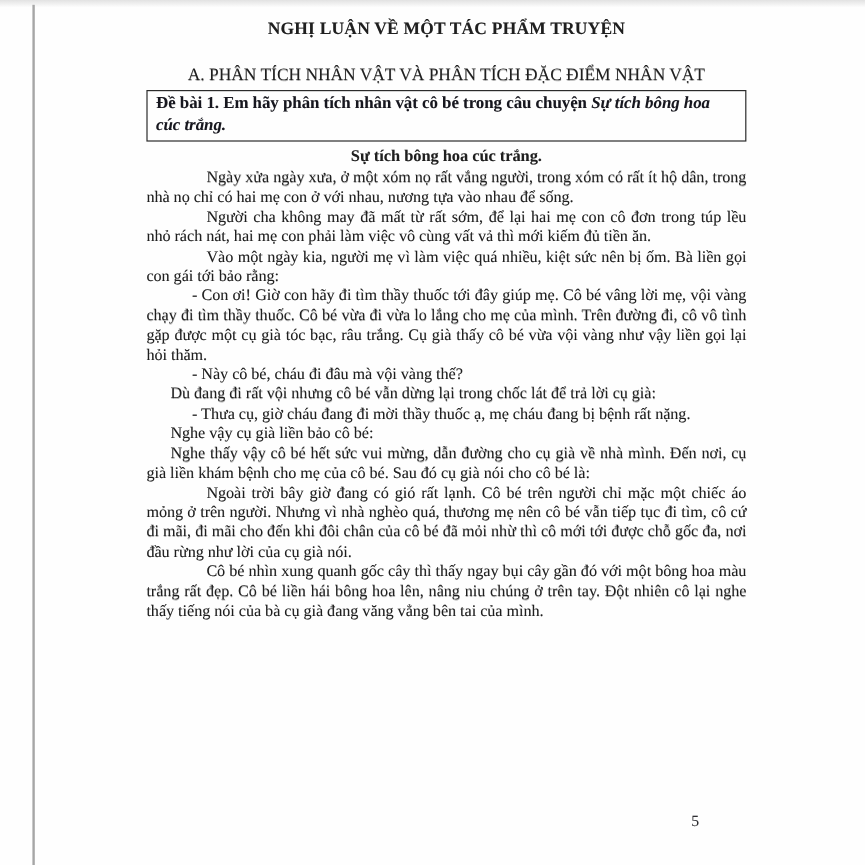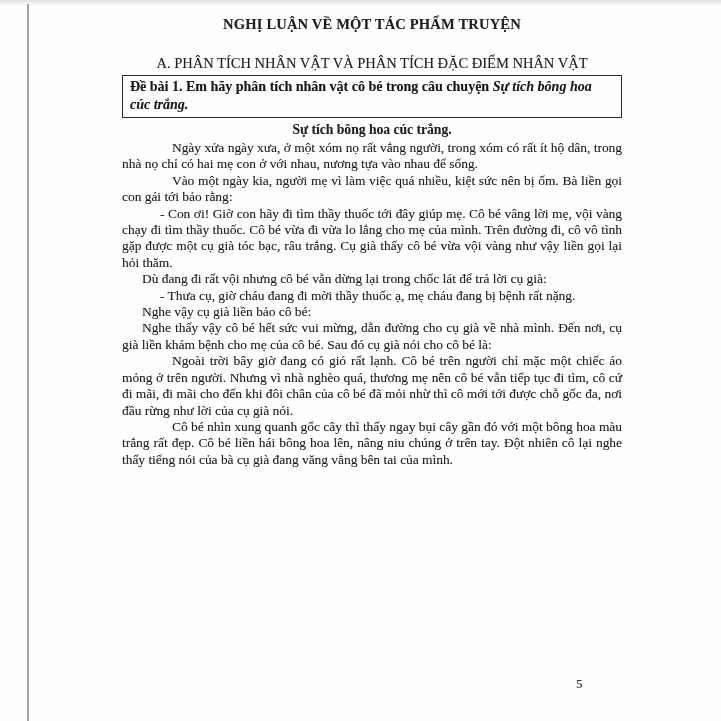--- a/index.html
+++ b/index.html
@@ -68,22 +68,24 @@
   <div class="content">
     <h1 class="doc-title">NGHỊ LUẬN VỀ MỘT TÁC PHẨM TRUYỆN</h1>
     <h2 class="section-heading">A. PHÂN TÍCH NHÂN VẬT VÀ PHÂN TÍCH ĐẶC ĐIỂM NHÂN VẬT</h2>
 
     <div class="assignment-box"><span>Đề bài 1. Em hãy phân tích nhân vật cô bé trong câu chuyện </span><span class="story-ref">Sự tích bông hoa cúc trắng.</span></div>
 
     <h3 class="story-title">Sự tích bông hoa cúc trắng.</h3>
 
     <div class="story-body" id="story-body">
         <p class="para ind-lg">Ngày xửa ngày xưa, ở một xóm nọ rất vắng người, trong xóm có rất ít hộ dân, trong nhà nọ chỉ có  hai mẹ con ở với nhau, nương tựa vào nhau để sống.</p>
+        <p class="para ind-lg">Người cha không may đã mất từ rất sớm, để lại hai mẹ con cô đơn trong túp lều nhỏ rách nát, hai mẹ con phải làm việc vô cùng vất vả thì mới kiếm đủ tiền ăn.</p>
         <p class="para ind-lg">Vào một ngày kia, người mẹ vì làm việc quá nhiều, kiệt sức nên bị ốm. Bà liền gọi con gái tới bảo rằng:</p>
         <p class="para ind-md">- Con ơi! Giờ con hãy đi tìm thầy thuốc tới đây giúp mẹ. Cô bé vâng lời mẹ, vội vàng chạy đi tìm thầy thuốc. Cô bé vừa đi vừa lo lắng cho mẹ của mình. Trên đường đi, cô vô tình gặp được một cụ già tóc bạc, râu trắng. Cụ già thấy cô bé vừa vội vàng như vậy liền gọi lại hỏi thăm.</p>
+        <p class="para ind-md">- Này cô bé, cháu đi đâu mà vội vàng thế?</p>
         <p class="para ind-sm">Dù đang đi rất vội nhưng cô bé vẫn dừng lại trong chốc lát để trả lời cụ già:</p>
         <p class="para ind-md">- Thưa cụ, giờ cháu đang đi mời thầy thuốc ạ, mẹ cháu đang bị bệnh rất nặng.</p>
         <p class="para ind-sm">Nghe vậy cụ già liền bảo cô bé:</p>
         <p class="para ind-sm">Nghe thấy vậy cô bé hết sức vui mừng, dẫn đường cho cụ già về nhà mình. Đến nơi, cụ già liền khám bệnh cho mẹ của cô bé. Sau đó cụ già nói cho cô bé là:</p>
         <p class="para ind-lg">Ngoài trời bây giờ đang có gió rất lạnh. Cô bé trên người chỉ mặc một chiếc áo mỏng ở trên người. Nhưng vì nhà nghèo quá, thương mẹ nên cô bé vẫn tiếp tục đi tìm, cô cứ đi mãi, đi mãi cho đến khi đôi chân của cô bé đã mỏi nhừ thì cô mới tới được chỗ gốc đa, nơi đầu rừng như lời của cụ già nói.</p>
         <p class="para ind-lg">Cô bé nhìn xung quanh gốc cây thì thấy ngay bụi cây gần đó với một bông hoa màu trắng rất đẹp. Cô bé liền hái bông hoa lên, nâng niu chúng ở trên tay. Đột nhiên cô lại nghe thấy tiếng nói của bà cụ già đang văng vẳng bên tai của mình.</p>
       </div>
   </div>
 
   <div class="page-number">5</div>

